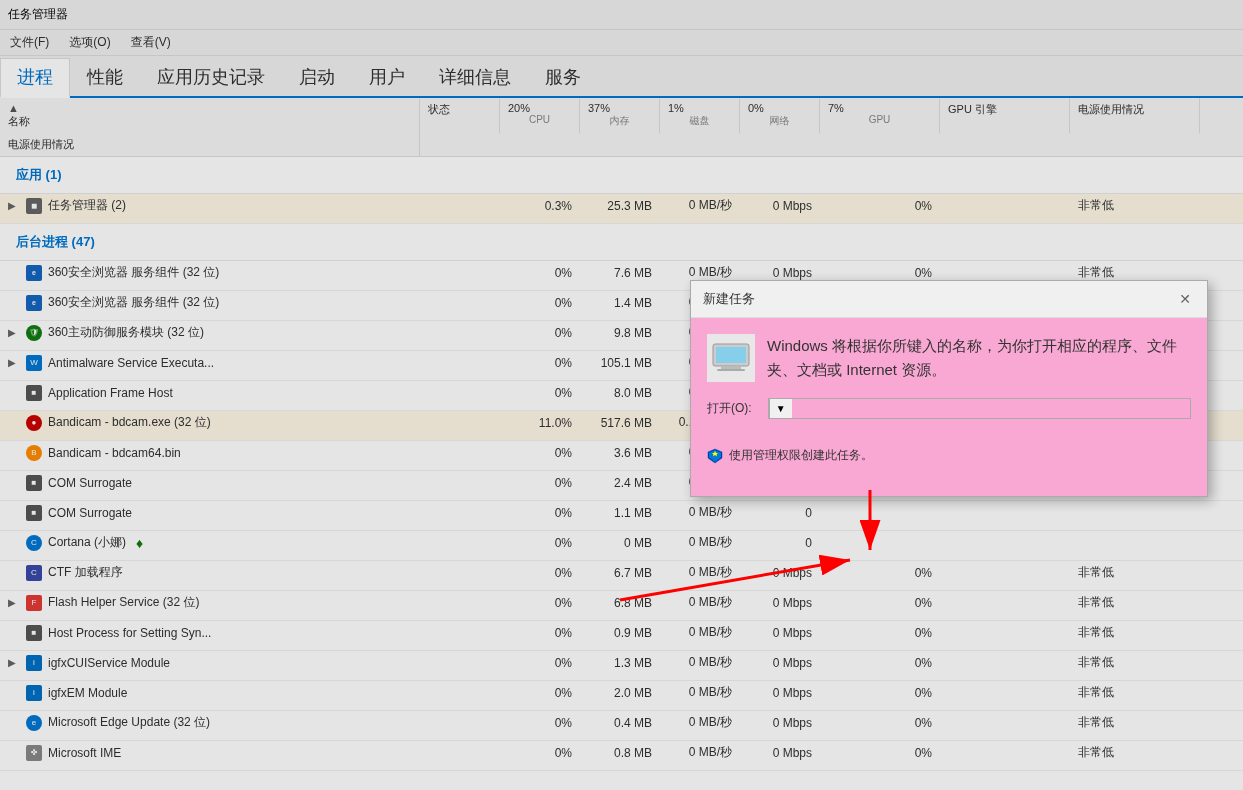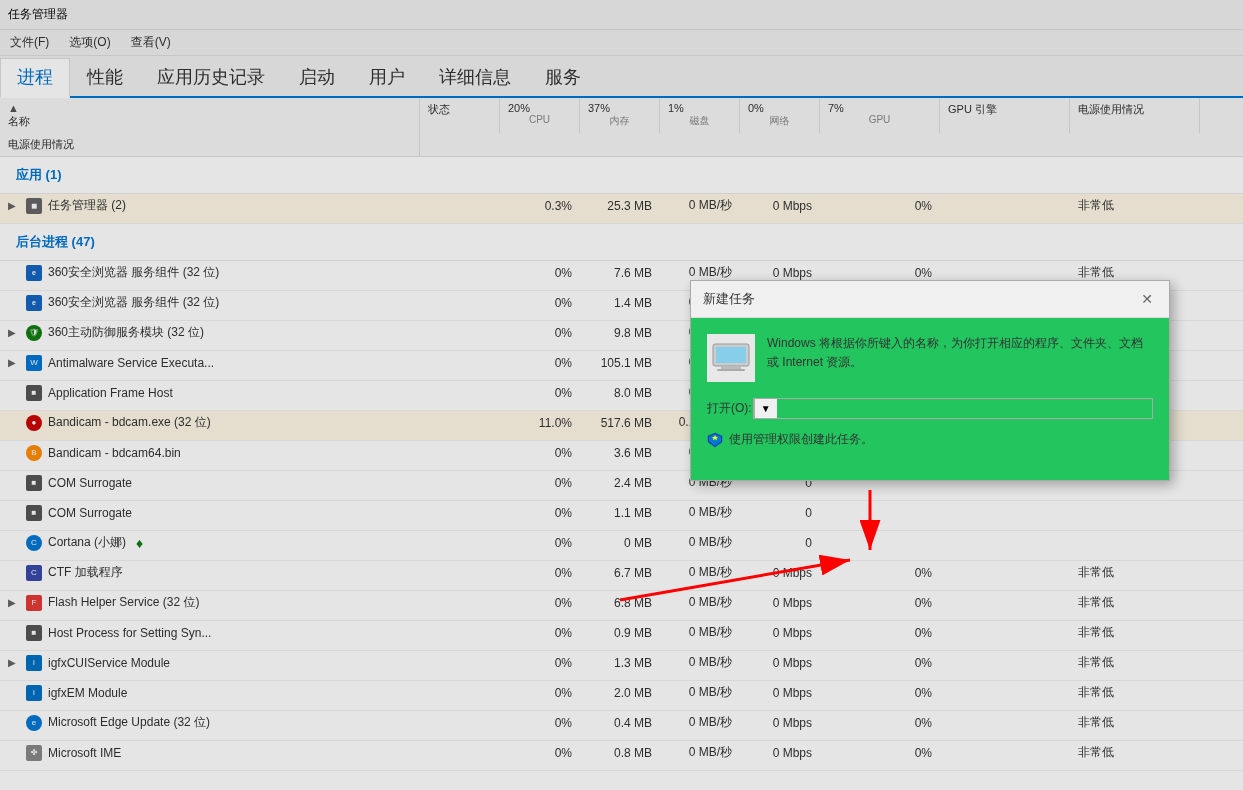--- a/index.html
+++ b/index.html
@@ -39,29 +39,29 @@
     .group-row { background: white; border-bottom: 1px solid #e8e8e8; }
     
     .expand-arrow { font-size: 10px; color: #666; cursor: pointer; width: 12px; }
     
     
     .proc-icon { width: 16px; height: 16px; display: inline-flex; align-items: center; justify-content: center; font-size: 10px; flex-shrink: 0; }
     .icon-gray { background: #666; color: white; border-radius: 2px; }
     
     
     .dialog-overlay { position: fixed; top: 0; left: 0; width: 100%; height: 100%; background: rgba(0,0,0,0.1); z-index: 100; }
-    .dialog { position: fixed; top: 280px; left: 690px; width: 480px; background: #22c55e; border: 1px solid #aaa; box-shadow: 4px 4px 12px rgba(0,0,0,0.3); z-index: 101; }
+    .dialog { position: fixed; top: 280px; left: 690px; width: 518px; background: #f9a8d4; border: 1px solid #aaa; box-shadow: 4px 4px 12px rgba(0,0,0,0.3); z-index: 101; }
     .dialog-title-bar { background: #f0f0f0; padding: 8px 12px; display: flex; justify-content: space-between; align-items: center; border-bottom: 1px solid #ddd; }
     .dialog-title { font-size: 13px; font-weight: 500; color: #333; }
     .dialog-close { width: 20px; height: 20px; display: flex; align-items: center; justify-content: center; cursor: pointer; font-size: 14px; color: #666; border: 1px solid transparent; }
     .dialog-content { padding: 16px; }
     .dialog-top { display: flex; align-items: flex-start; gap: 12px; margin-bottom: 16px; }
     .dialog-icon { width: 48px; height: 48px; background: #e8e8e8; display: flex; align-items: center; justify-content: center; flex-shrink: 0; }
-    .dialog-desc { font-size: 12px; color: #333; line-height: 1.6; }
-    .dialog-field { display: flex; align-items: center; gap: 1px; margin-bottom: 12px; }
+    .dialog-desc { font-size: 15px; color: #333; line-height: 1.6; }
+    .dialog-field { display: flex; align-items: center; gap: 16px; margin-bottom: 28px; }
     .dialog-label { font-size: 12px; color: #333; white-space: nowrap; }
     .dialog-input-wrap { flex: 1; display: flex; border: 1px solid #aaa; }
     .dialog-input { flex: 1; padding: 4px 8px; font-size: 12px; border: none; outline: none; }
     .dialog-dropdown-btn { padding: 4px 6px; background: #f0f0f0; border-left: 1px solid #aaa; cursor: pointer; font-size: 10px; }
     .dialog-checkbox-row { display: flex; align-items: center; gap: 6px; margin-bottom: 16px; }
     .dialog-checkbox-text { font-size: 12px; color: #333; }
     .dialog-buttons { display: flex; justify-content: flex-end; gap: 8px; padding: 8px 16px; border-top: 1px solid #eee; background: #f8f8f8; }
     .dialog-btn { padding: 6px 20px; font-size: 12px; cursor: pointer; border: 1px solid #aaa; background: #f0f0f0; color: #333; }
     .dialog-btn.primary { background: #f0f0f0; border: 2px solid #0078d4; }
     

